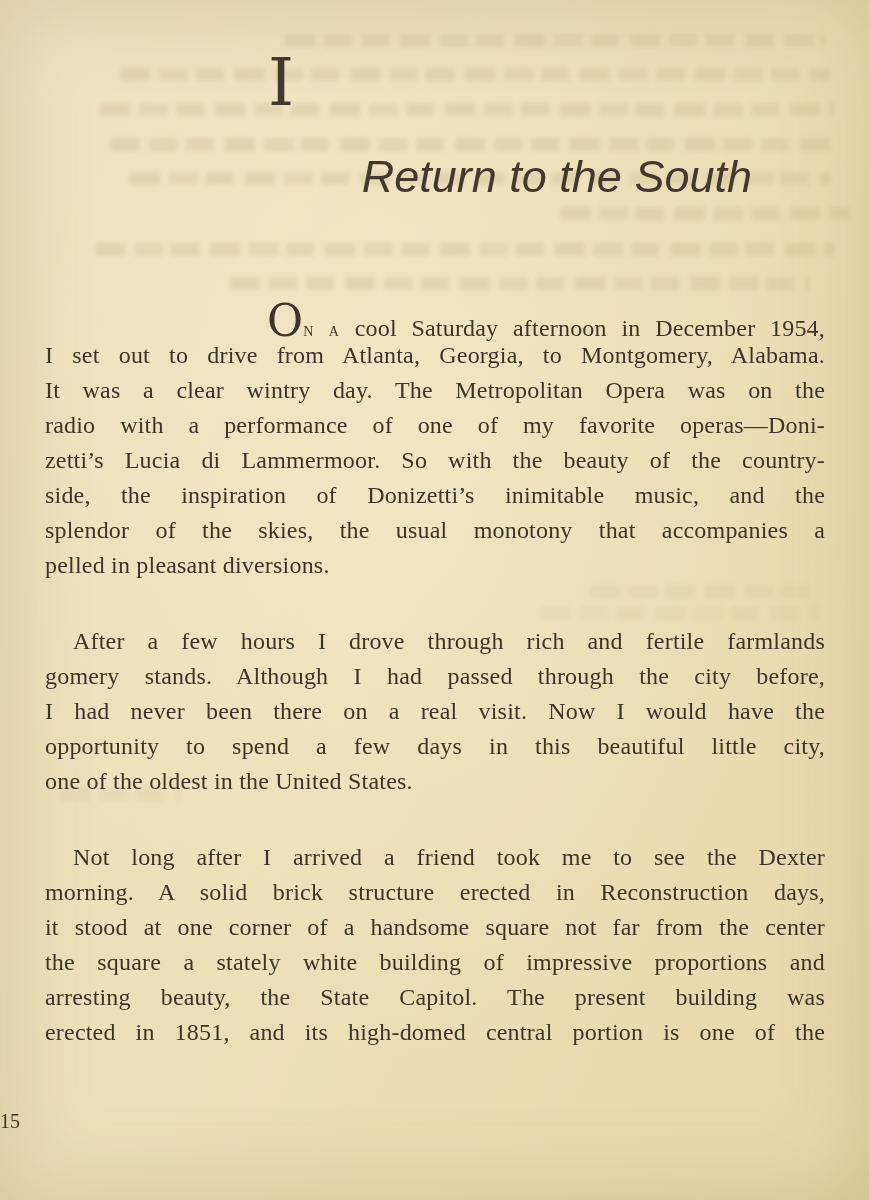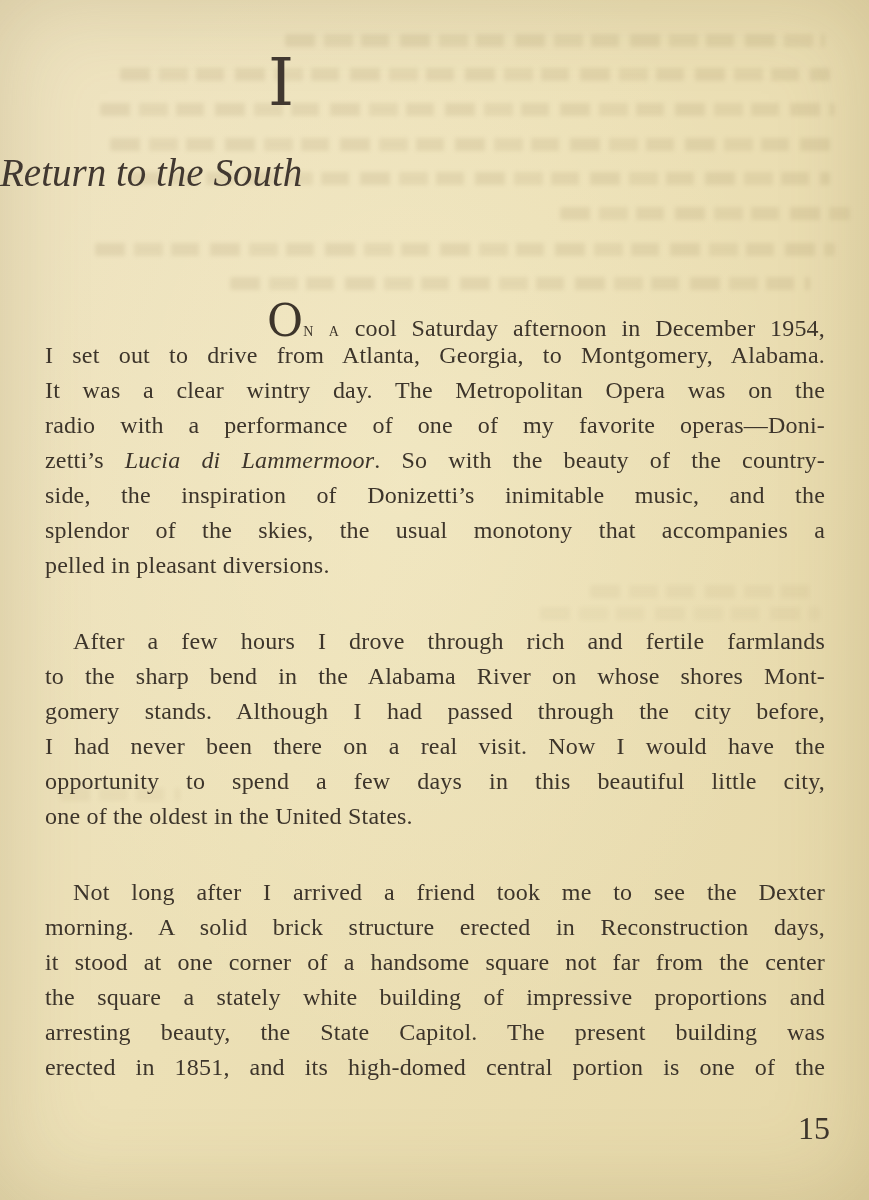--- a/index.html
+++ b/index.html
@@ -32,50 +32,50 @@
     top: 50px; left: 0; width: 562px;
     text-align: center;
     font-family: "DejaVu Serif", "Liberation Serif", serif;
     font-size: 66px;
     line-height: 1;
     color: #413830;
   }
   .chapter-title {
     position: absolute;
     top: 150px; left: 0; width: 752px;
-    text-align: left;
-    font-family: Liberation Serif, serif;
+    text-align: right;
+    font-family: Liberation Sans, sans-serif;
     font-style: italic;
-    font-size: 39px;
+    font-size: 45px;
     line-height: 1.2;
     color: #413830;
   }
   .body-text {
     position: absolute;
     top: 303px; left: 45px; width: 780px;
     font-size: 24px;
     line-height: 35px;
     letter-spacing: .2px;
   }
   .line { height: 35px; text-align: left; }
   .line.just { text-align: justify; text-align-last: justify; text-justify: inter-word; }
   .line.indent { text-indent: 28px; margin-top: 41px; }
   .line.opening { padding-left: 222px; }
   .initial {
     font-size: 44px;
     line-height: 35px;
     font-family: "DejaVu Serif", "Liberation Serif", serif;
   }
   .smallcaps { font-variant: small-caps; font-size: 20px; letter-spacing: .05em; }
-  .italic { font-style: italic; }
+  .italic { }
   .folio {
     position: absolute;
     top: 1110px; left: 0; width: 830px;
-    text-align: right;
-    font-size: 32px;
+    text-align: left;
+    font-size: 20px;
   }
 </style>
 </head>
 <body>
 
 <div class="scan">
 
   <div class="ghost" style="left:285px; top:34px;  width:540px;"></div>
   <div class="ghost" style="left:120px; top:68px;  width:710px;"></div>
   <div class="ghost" style="left:100px; top:103px; width:735px;"></div>
@@ -95,21 +95,20 @@
   <div class="body-text">
       <div class="line just opening"><span class="initial">O</span><span class="smallcaps">n a</span><span> cool Saturday afternoon in December 1954,</span></div>
       <div class="line just"><span>I set out to drive from Atlanta, Georgia, to Montgomery, Alabama.</span></div>
       <div class="line just"><span>It was a clear wintry day. The Metropolitan Opera was on the</span></div>
       <div class="line just"><span>radio with a performance of one of my favorite operas—Doni-</span></div>
       <div class="line just"><span>zetti’s </span><span class="italic">Lucia di Lammermoor</span><span>. So with the beauty of the country-</span></div>
       <div class="line just"><span>side, the inspiration of Donizetti’s inimitable music, and the</span></div>
       <div class="line just"><span>splendor of the skies, the usual monotony that accompanies a</span></div>
       <div class="line"><span>pelled in pleasant diversions.</span></div>
       <div class="line just indent"><span>After a few hours I drove through rich and fertile farmlands</span></div>
-      <div class="line just"><span>to the sharp bend in the Alabama River on whose shores Mont-</span></div>
       <div class="line just"><span>gomery stands. Although I had passed through the city before,</span></div>
       <div class="line just"><span>I had never been there on a real visit. Now I would have the</span></div>
       <div class="line just"><span>opportunity to spend a few days in this beautiful little city,</span></div>
       <div class="line"><span>one of the oldest in the United States.</span></div>
       <div class="line just indent"><span>Not long after I arrived a friend took me to see the Dexter</span></div>
       <div class="line just"><span>morning. A solid brick structure erected in Reconstruction days,</span></div>
       <div class="line just"><span>it stood at one corner of a handsome square not far from the center</span></div>
       <div class="line just"><span>the square a stately white building of impressive proportions and</span></div>
       <div class="line just"><span>arresting beauty, the State Capitol. The present building was</span></div>
       <div class="line just"><span>erected in 1851, and its high-domed central portion is one of the</span></div>

